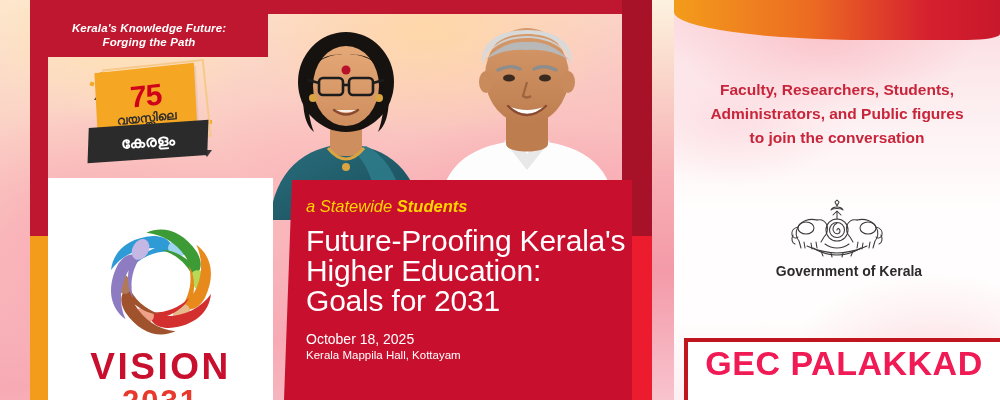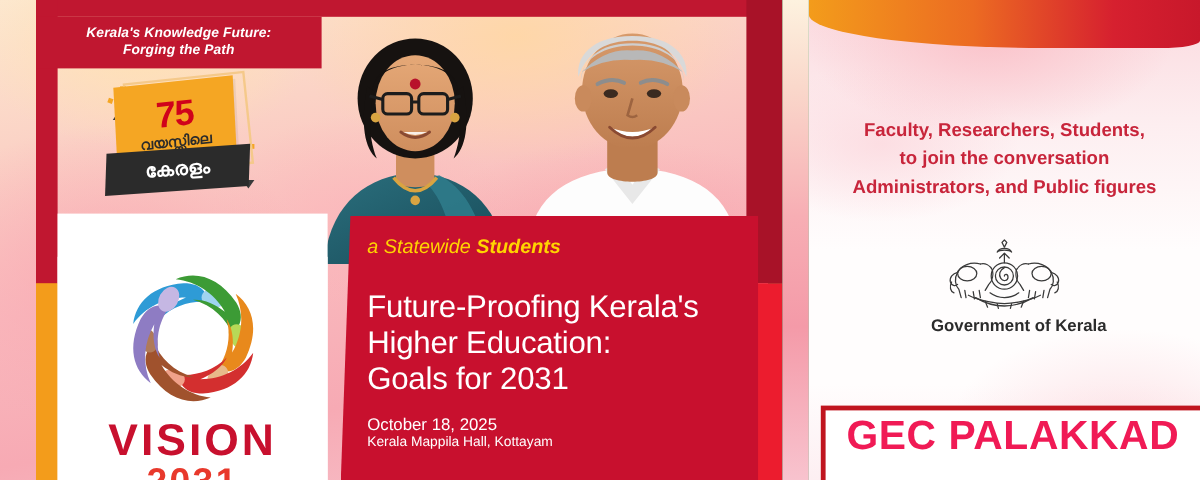--- a/index.html
+++ b/index.html
@@ -53,21 +53,21 @@
   .logo-ring svg{position:absolute;left:0;top:0;}
   .vision-word{color:#C8102E;font-size:37px;font-weight:bold;letter-spacing:2.5px;line-height:38px;margin-top:2px;}
   .vision-year{color:#E8392C;font-size:31px;font-weight:bold;letter-spacing:2px;line-height:32px;}
 
   
   .seminar{position:absolute;left:284px;top:180px;width:348px;height:220px;background:#C8102E;
     clip-path:polygon(8px 0, 348px 0, 348px 220px, 0px 220px);}
   .seminar-inner{position:absolute;left:306px;top:196px;width:320px;}
   .sem-kicker{font-size:16.5px;line-height:20px;font-style:italic;color:#FFD400;font-weight:normal;}
   .sem-kicker b{font-weight:bold;}
-  .sem-title{margin-top:24px;color:#fff;font-size:26px;line-height:30px;font-weight:normal;letter-spacing:-.2px;}
+  .sem-title{margin-top:10px;color:#fff;font-size:30px;line-height:30px;font-weight:normal;letter-spacing:-.2px;}
   .sem-title .b{font-weight:normal;}
   .sem-date{margin-top:15px;color:#fff;font-size:14px;font-weight:normal;line-height:17px;}
   .sem-venue{color:#fff;font-size:11.5px;line-height:15px;font-weight:normal;}
 
   
   .photo{position:absolute;overflow:hidden;}
   .photo svg{display:block;}
 
   
   .divider-dark{position:absolute;left:640px;top:0;width:12px;height:236px;background:#A81228;}
@@ -80,21 +80,21 @@
   .rp-wash{position:absolute;left:0;top:0;width:326px;height:400px;
     background:
       radial-gradient(ellipse 220px 120px at 150px 30px, rgba(250,190,198,.85), rgba(250,190,198,0) 70%),
       radial-gradient(ellipse 160px 90px at 60px 120px, rgba(252,214,220,.7), rgba(252,214,220,0) 72%),
       radial-gradient(ellipse 200px 120px at 260px 360px, rgba(250,200,208,.5), rgba(250,200,208,0) 72%),
       linear-gradient(180deg,#fbd9de 0%,#fdeef0 26%,#fffdfd 52%,#fffdfd 80%,#fdeff2 100%);}
   .rp-topbar{position:absolute;left:0;top:0;width:326px;height:40px;
     background:linear-gradient(90deg,#F39C1B 0%,#EC6B22 42%,#D6202F 78%,#C8182B 100%);
     border-bottom-left-radius:60% 28px;border-bottom-right-radius:10% 6px;}
   .rp-audience{position:absolute;left:14px;top:78px;width:298px;text-align:center;
-    color:#C8253B;font-size:15.5px;line-height:24px;font-weight:bold;margin-top:19px;}
+    color:#C8253B;font-size:15.5px;line-height:24px;font-weight:bold;}
   .rp-emblem{position:absolute;left:113px;top:198px;width:100px;height:62px;}
   .rp-gov{position:absolute;left:12px;top:262px;width:326px;text-align:center;color:#2c2c2c;
     font-size:14px;font-weight:bold;line-height:19px;}
   .rp-dept{position:absolute;left:0;top:281px;width:326px;text-align:center;color:#1a1a1a;
     font-size:16.5px;font-weight:bold;line-height:22px;}
   .gec-box{position:absolute;left:10px;top:338px;width:320px;height:72px;background:#fff;
     border:4px solid #C0151F;box-sizing:border-box;}
   .gec-text{position:absolute;left:10px;top:340px;width:320px;height:46px;
     display:flex;align-items:center;justify-content:center;
     color:#F01A55;font-size:34px;font-weight:bold;letter-spacing:.5px;}
@@ -271,22 +271,22 @@
   <div class="divider-dark"></div>
   <div class="divider-dark2"></div>
   <div class="divider-pink"></div>
 
   <div class="right-panel">
     <div class="rp-wash"></div>
     <div class="rp-topbar"></div>
 
     <div class="rp-audience">
       <div>Faculty, Researchers, Students,</div>
+      <div>Administrators, and Public figures</div>
       <div>to join the conversation</div>
-      <div>Administrators, and Public figures</div>
     </div>
 
     <div class="rp-emblem">
       <svg width="100" height="62" viewBox="0 0 100 62">
         <g fill="none" stroke="#3a3a3a" stroke-width="1.05" stroke-linecap="round" stroke-linejoin="round">
 
           <path d="M30 22 C22 20 14 23 11 29 C8 34 9 40 12 43 L14 50 M17 44 L18 50 M24 45 L25 51 M29 44 L30 50"></path>
           <path d="M11 29 C7 30 4 33 5 37 C6 40 9 41 11 39"></path>
           <path d="M6 37 C4 41 5 45 8 46"></path>
           <path d="M30 22 C34 21 38 23 40 27 C41 31 40 36 37 39 L34 44"></path>

